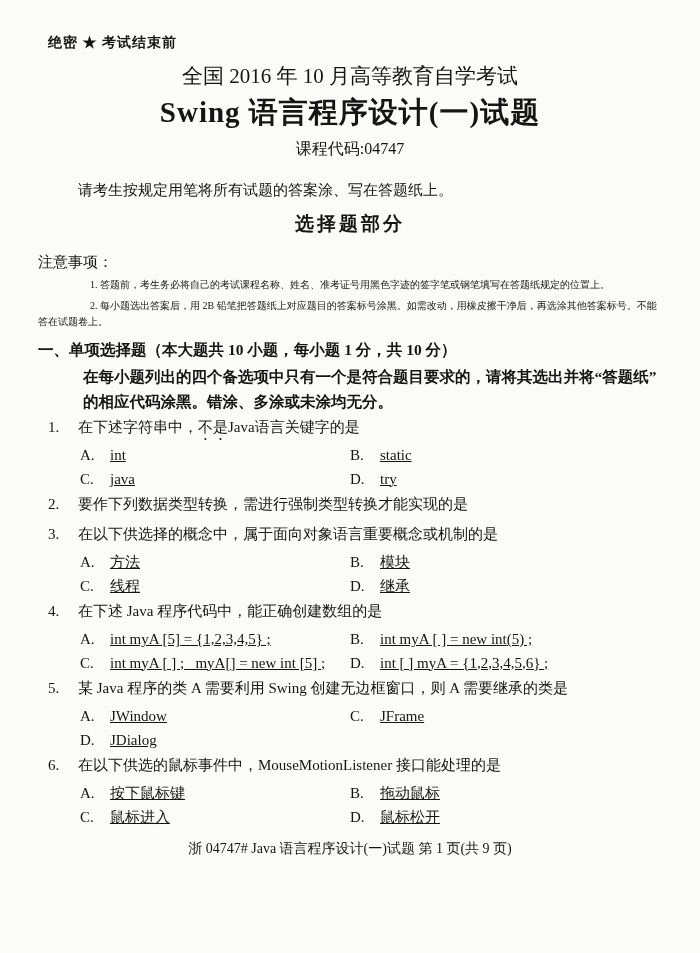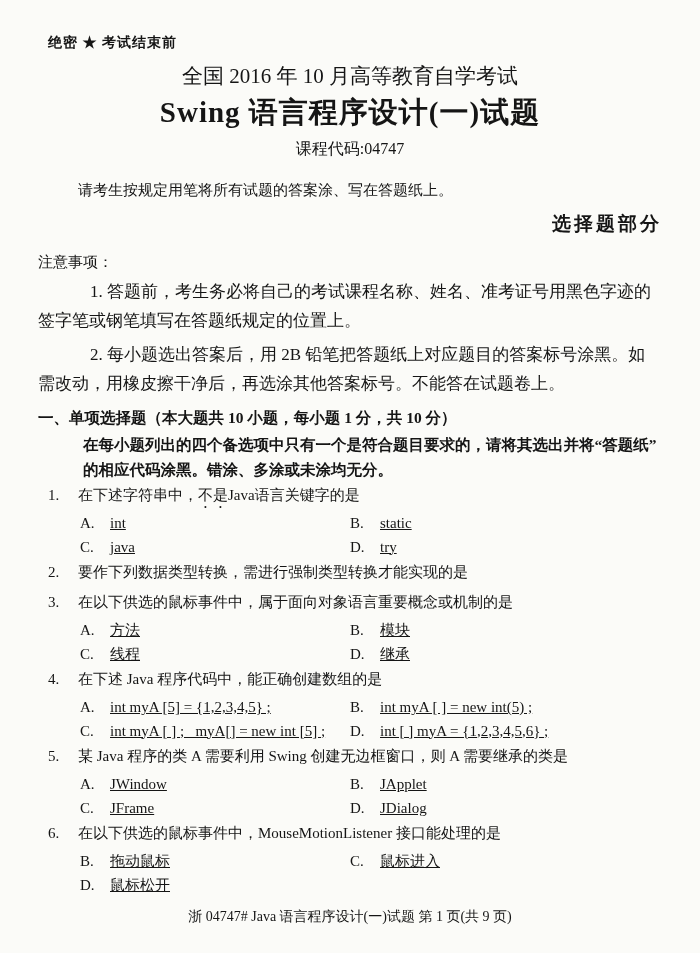--- a/index.html
+++ b/index.html
@@ -12,23 +12,23 @@
     font-family:"Liberation Serif","DejaVu Serif",serif;
     box-sizing:border-box;
     padding:34px 38px 0 38px;
     overflow:hidden;
   }
   .topsecret { font-weight:bold; font-size:14px; line-height:18px; margin-left:10px; letter-spacing:1px; }
   .title1 { text-align:center; font-size:21px; line-height:28px; font-weight:normal; margin-top:10px; }
   .title2 { text-align:center; font-size:29px; line-height:40px; font-weight:bold; margin:2px 0 0 0; letter-spacing:1px; }
   .course { text-align:center; font-size:16px; line-height:22px; font-weight:normal; margin-top:6px; }
   .instruction { font-size:15px; line-height:20px; margin:20px 0 0 0; text-indent:40px; }
-  .section-heading { text-align:right; font-size:19px; line-height:28px; font-weight:bold; margin:10px 0 0 0; letter-spacing:3px; }
+  .section-heading { text-align:center; font-size:19px; line-height:28px; font-weight:bold; margin:10px 0 0 0; letter-spacing:3px; }
   .notes-label { font-size:15px; line-height:19px; margin-top:15px; }
-  .note { font-size:17px; line-height:29px; margin:5px 0 0 0; text-indent:52px; width:624px; }
+  .note { font-size:10px; line-height:16px; margin:5px 0 0 0; text-indent:52px; width:624px; }
   .part-heading { font-weight:bold; font-size:15.5px; line-height:24px; margin-top:8px; }
   .part-subheading { font-weight:bold; font-size:15.5px; line-height:25px; margin:2px 0 0 45px; width:580px; }
   .q { margin-top:2px; font-size:15px; line-height:23.5px; }
   .q-stem { white-space:nowrap; }
   .q-num { display:inline-block; width:30px; margin-left:10px; }
   .q-opts { margin-left:42px; display:grid; grid-template-columns:270px auto;text-decoration:underline; }
   .opt-label { display:inline-block; width:30px; }
   .em-dots {
     -webkit-text-emphasis:filled dot; -webkit-text-emphasis-position:under right;
     text-emphasis:filled dot; text-emphasis-position:under right;
@@ -69,21 +69,21 @@
       <div class="opt"><span class="opt-label">C.</span><span class="opt-text">java</span></div>
       <div class="opt"><span class="opt-label">D.</span><span class="opt-text">try</span></div>
     </div>
   </div>
 
   <div class="q">
     <div class="q-stem"><span class="q-num">2.</span><span>要作下列数据类型转换，需进行强制类型转换才能实现的是</span><span class="em-dots"></span><span></span></div>
   </div>
 
   <div class="q">
-    <div class="q-stem"><span class="q-num">3.</span><span>在以下供选的鼠标事件中，属于面向对象语言重要概念或机制的是</span><span class="em-dots"></span><span></span></div>
+    <div class="q-stem"><span class="q-num">3.</span><span>在以下供选择的概念中，属于面向对象语言重要概念或机制的是</span><span class="em-dots"></span><span></span></div>
     <div class="q-opts">
       <div class="opt"><span class="opt-label">A.</span><span class="opt-text">方法</span></div>
       <div class="opt"><span class="opt-label">B.</span><span class="opt-text">模块</span></div>
       <div class="opt"><span class="opt-label">C.</span><span class="opt-text">线程</span></div>
       <div class="opt"><span class="opt-label">D.</span><span class="opt-text">继承</span></div>
     </div>
   </div>
 
   <div class="q">
     <div class="q-stem"><span class="q-num">4.</span><span>在下述 Java 程序代码中，能正确创建数组的是</span><span class="em-dots"></span><span></span></div>
@@ -92,29 +92,29 @@
       <div class="opt"><span class="opt-label">B.</span><span class="opt-text">int myA [ ] = new int(5) ;</span></div>
       <div class="opt"><span class="opt-label">C.</span><span class="opt-text">int myA [ ] ;&nbsp;&nbsp;&nbsp;myA[] = new int [5] ;</span></div>
       <div class="opt"><span class="opt-label">D.</span><span class="opt-text">int [ ] myA = {1,2,3,4,5,6} ;</span></div>
     </div>
   </div>
 
   <div class="q">
     <div class="q-stem"><span class="q-num">5.</span><span>某 Java 程序的类 A 需要利用 Swing 创建无边框窗口，则 A 需要继承的类是</span><span class="em-dots"></span><span></span></div>
     <div class="q-opts">
       <div class="opt"><span class="opt-label">A.</span><span class="opt-text">JWindow</span></div>
-      <div class="opt"><span class="opt-label">B.</span><span class="opt-text">JApplet</span></div>
       <div class="opt"><span class="opt-label">C.</span><span class="opt-text">JFrame</span></div>
       <div class="opt"><span class="opt-label">D.</span><span class="opt-text">JDialog</span></div>
     </div>
   </div>
 
   <div class="q">
     <div class="q-stem"><span class="q-num">6.</span><span>在以下供选的鼠标事件中，MouseMotionListener 接口能处理的是</span><span class="em-dots"></span><span></span></div>
     <div class="q-opts">
+      <div class="opt"><span class="opt-label">A.</span><span class="opt-text">按下鼠标键</span></div>
       <div class="opt"><span class="opt-label">B.</span><span class="opt-text">拖动鼠标</span></div>
       <div class="opt"><span class="opt-label">C.</span><span class="opt-text">鼠标进入</span></div>
       <div class="opt"><span class="opt-label">D.</span><span class="opt-text">鼠标松开</span></div>
     </div>
   </div>
 
   <div class="footer">浙 04747#  Java 语言程序设计(一)试题 第 1 页(共 9 页)</div>
 
 </div>
 

